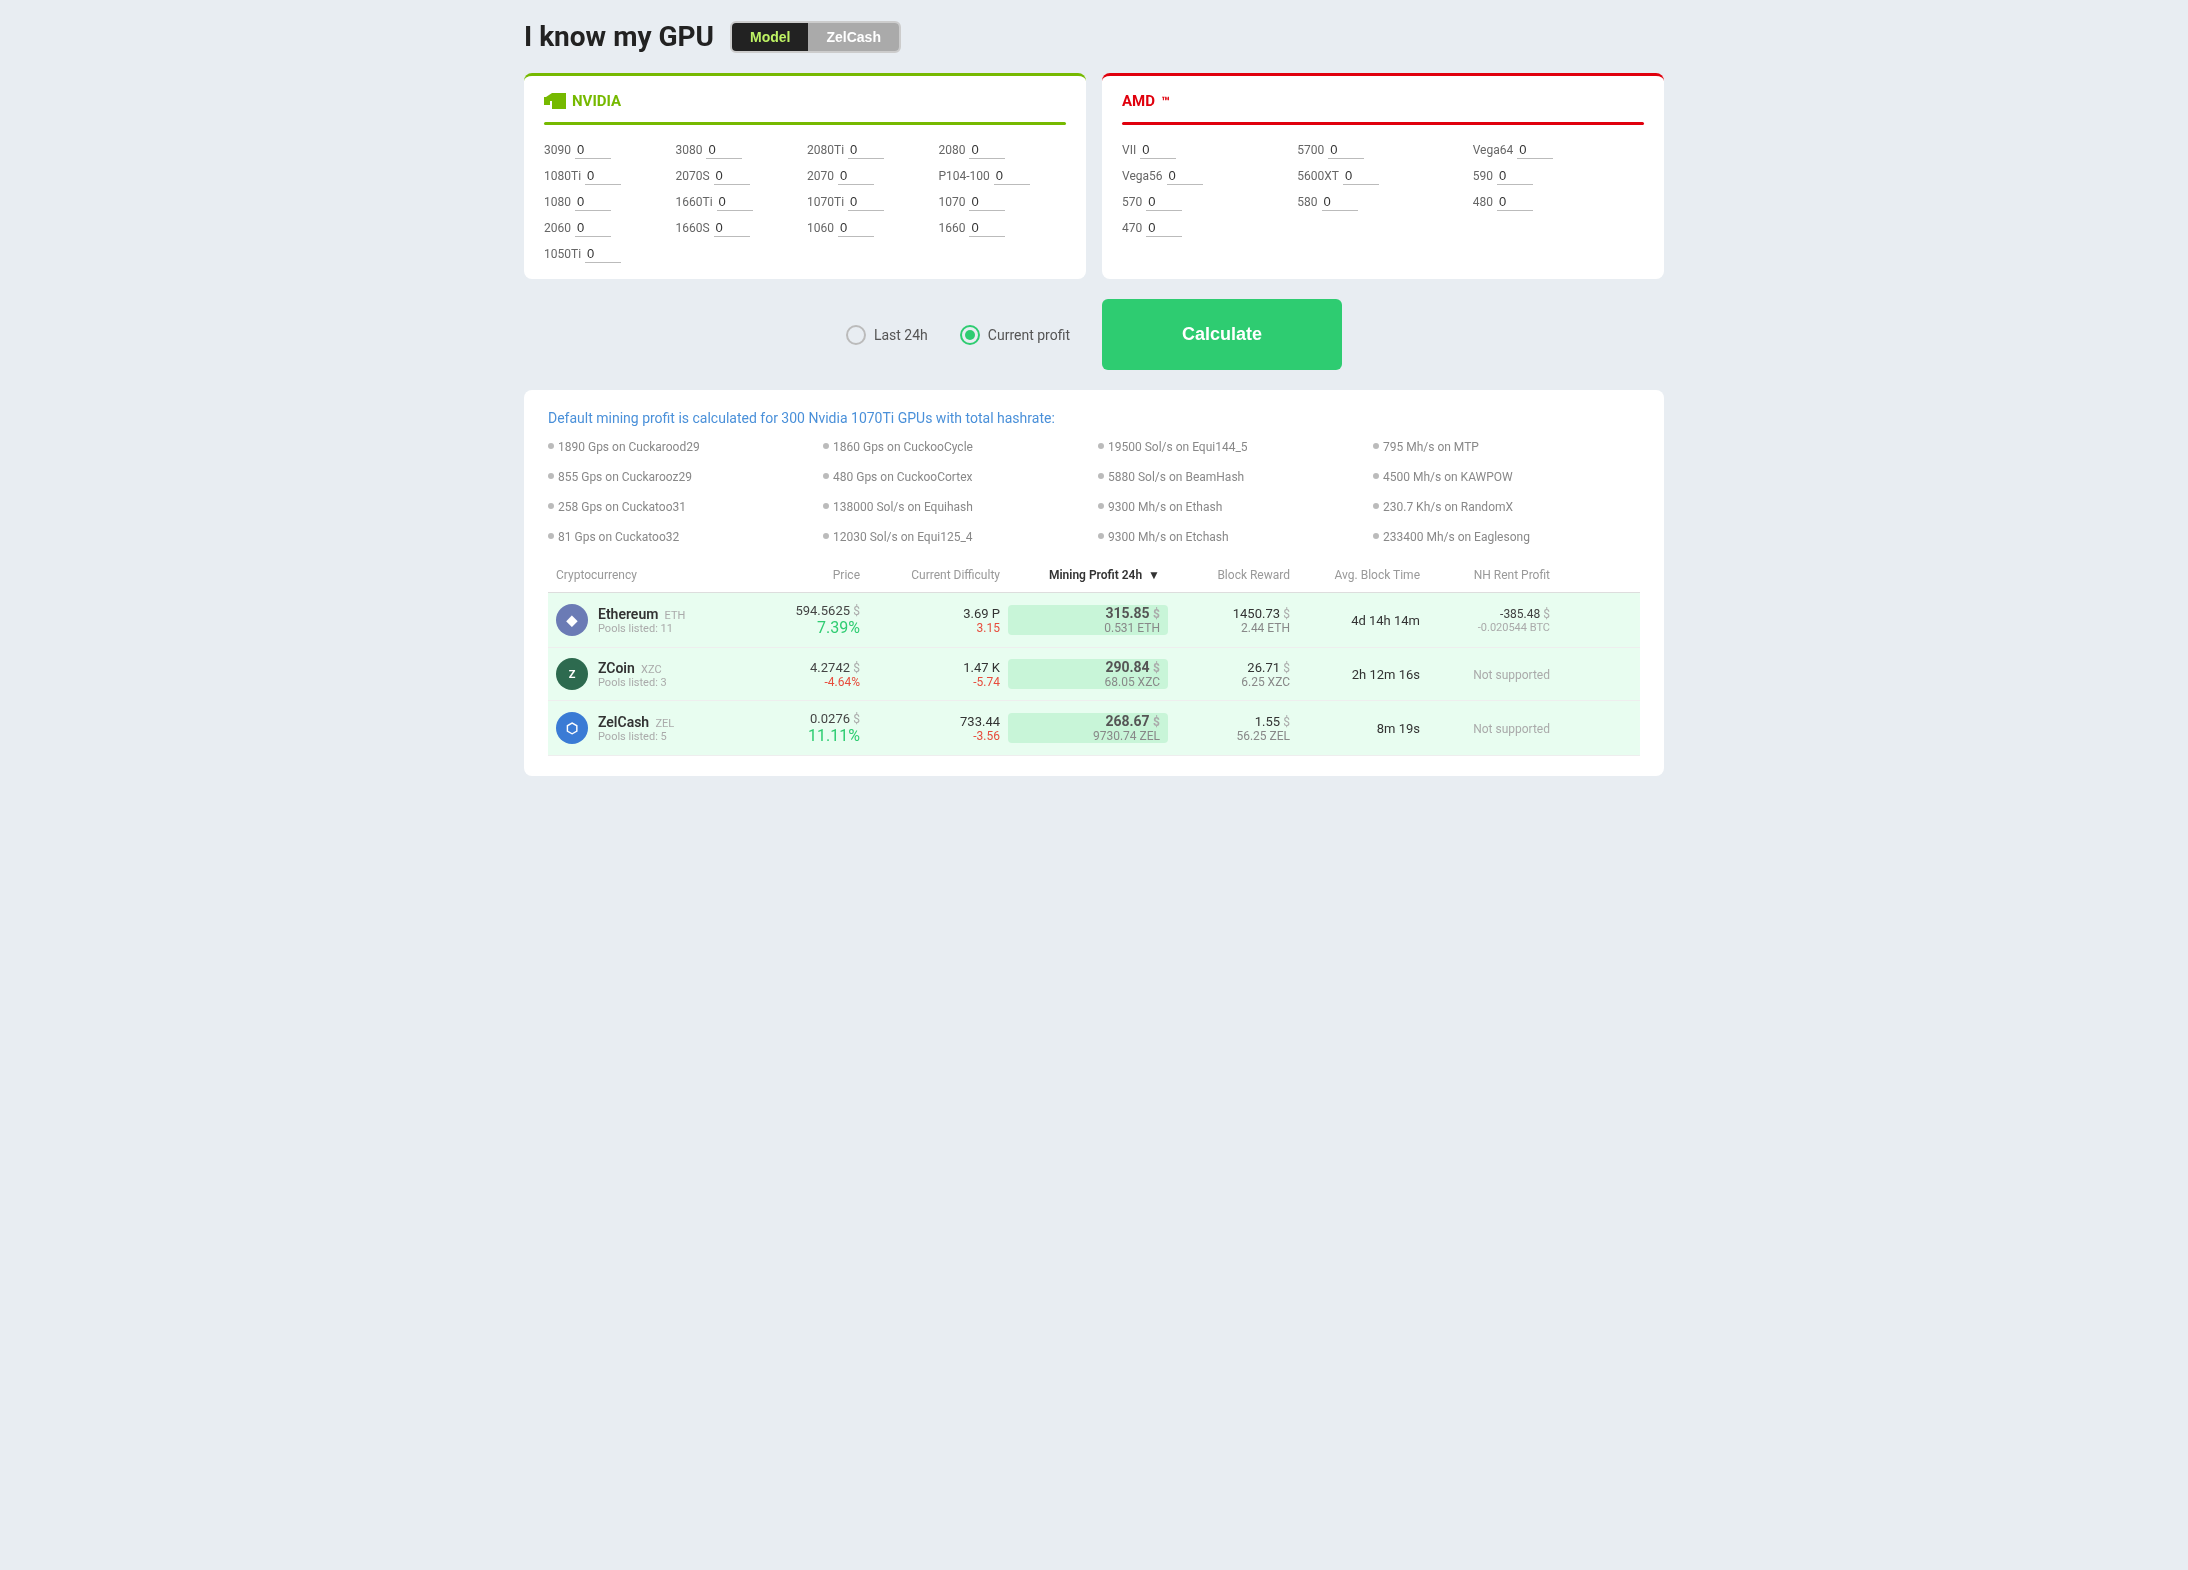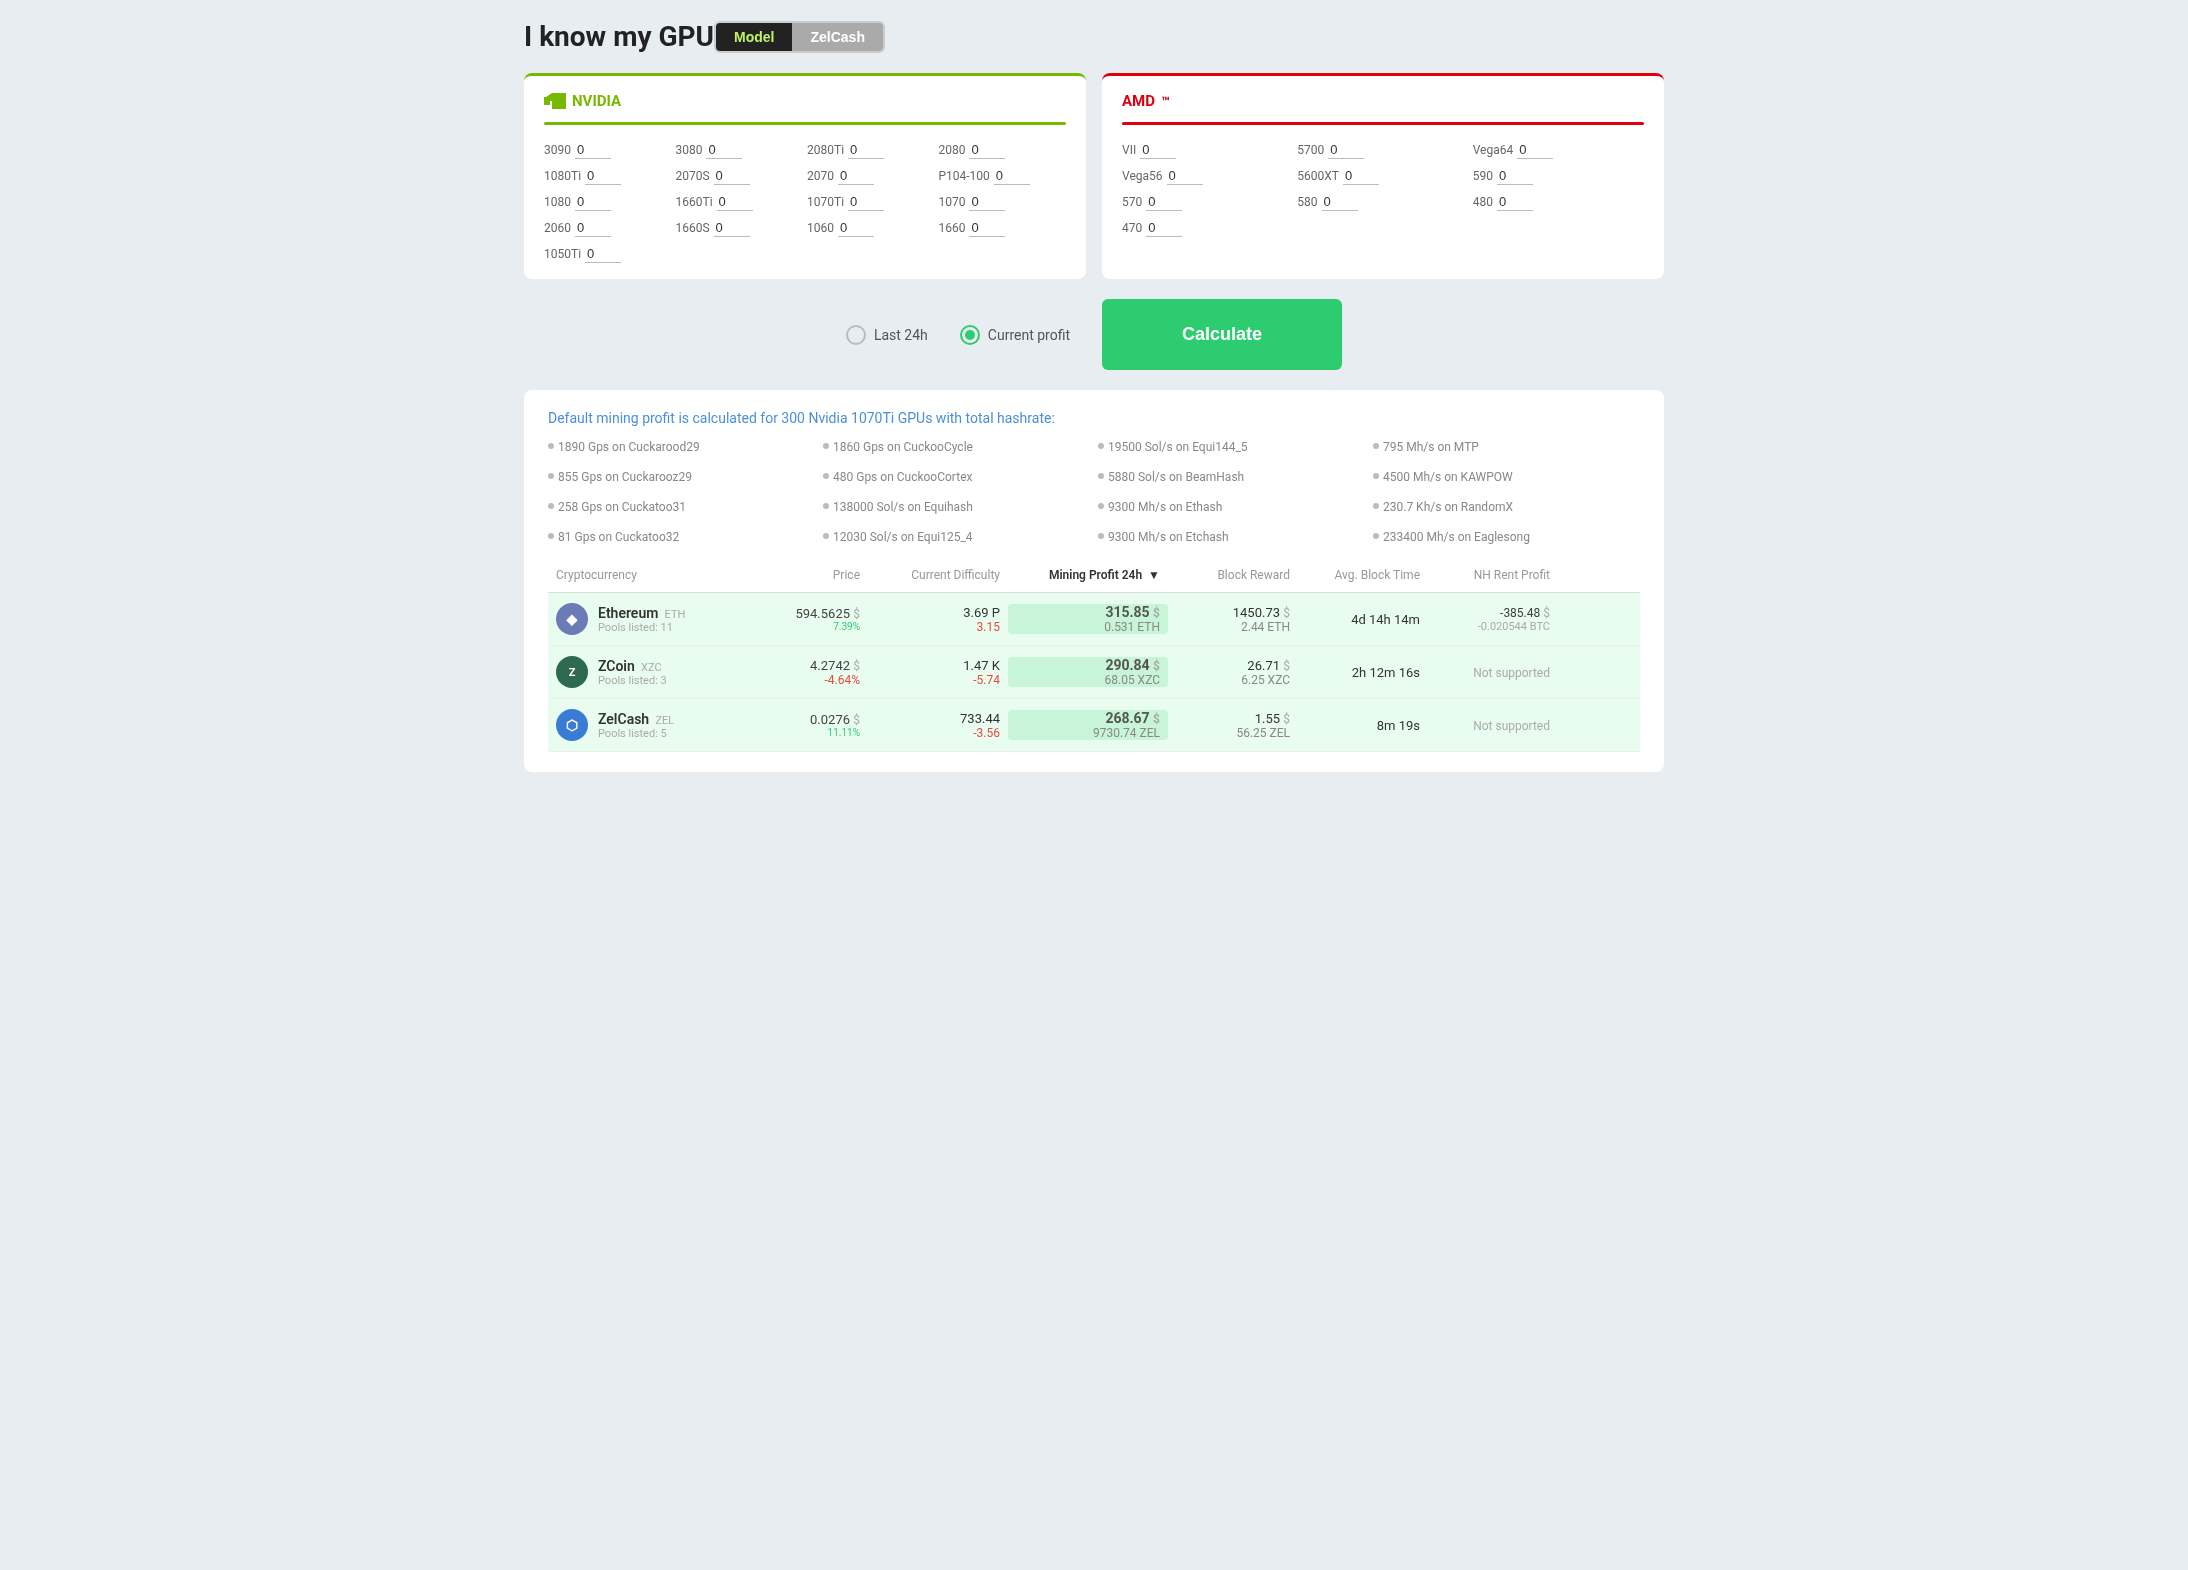--- a/index.html
+++ b/index.html
@@ -10,20 +10,21 @@
       font-size: 14px;
     }
     .page-wrapper {
       max-width: 1180px;
       margin: 0 auto;
       padding: 20px;
     }
     .header {
       display: flex;
       align-items: center;
+      gap: 16px;
       margin-bottom: 20px;
     }
     .header-title {
       font-size: 28px;
       font-weight: 700;
       color: #222;
     }
     .toggle-group {
       display: flex;
       border: 2px solid #ccc;
@@ -222,21 +223,21 @@
     }
     .eth-icon { background: #6b7bb5; color: #fff; }
     .zcoin-icon { background: #2d6a4f; color: #fff; font-size: 11px; }
     .zel-icon { background: #3a7bd5; color: #fff; }
     .coin-info { display: flex; flex-direction: column; }
     .coin-name { font-size: 14px; font-weight: 600; }
     .coin-ticker { font-size: 11px; color: #aaa; margin-left: 3px; }
     .pools-listed { font-size: 11px; color: #aaa; }
     .price-main { font-size: 13px; color: #444; }
     .price-dollar { color: #aaa; font-size: 12px; }
-    .price-change.green { color: #2ecc71; font-size: 10px; }
+    .price-change.green { color: #2ecc71; font-size: 16px; }
     .price-change.red { color: #e74c3c; font-size: 12px; }
     .profit-main { font-size: 14px; font-weight: 700; color: #555; }
     .profit-sub { font-size: 12px; color: #888; }
     .profit-dollar { color: #aaa; font-size: 12px; }
     .nh-profit { font-size: 12px; color: #404040; }
     .nh-btc { font-size: 11px; color: #aaa; }
     .not-supported { font-size: 12px; color: #aaa; text-align: right; }
     .divider-line {
       height: 3px;
       border-radius: 2px;

